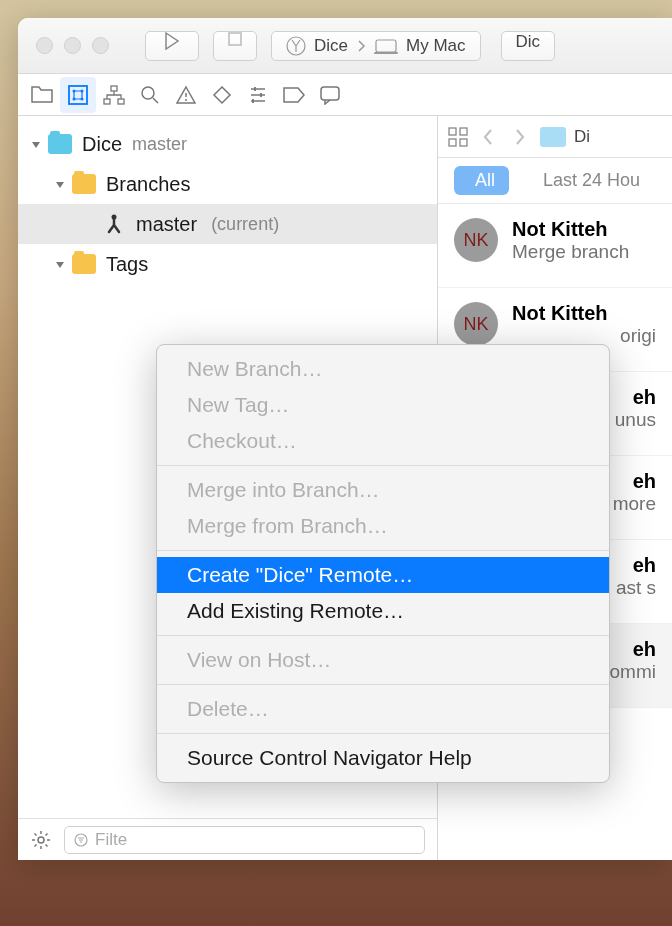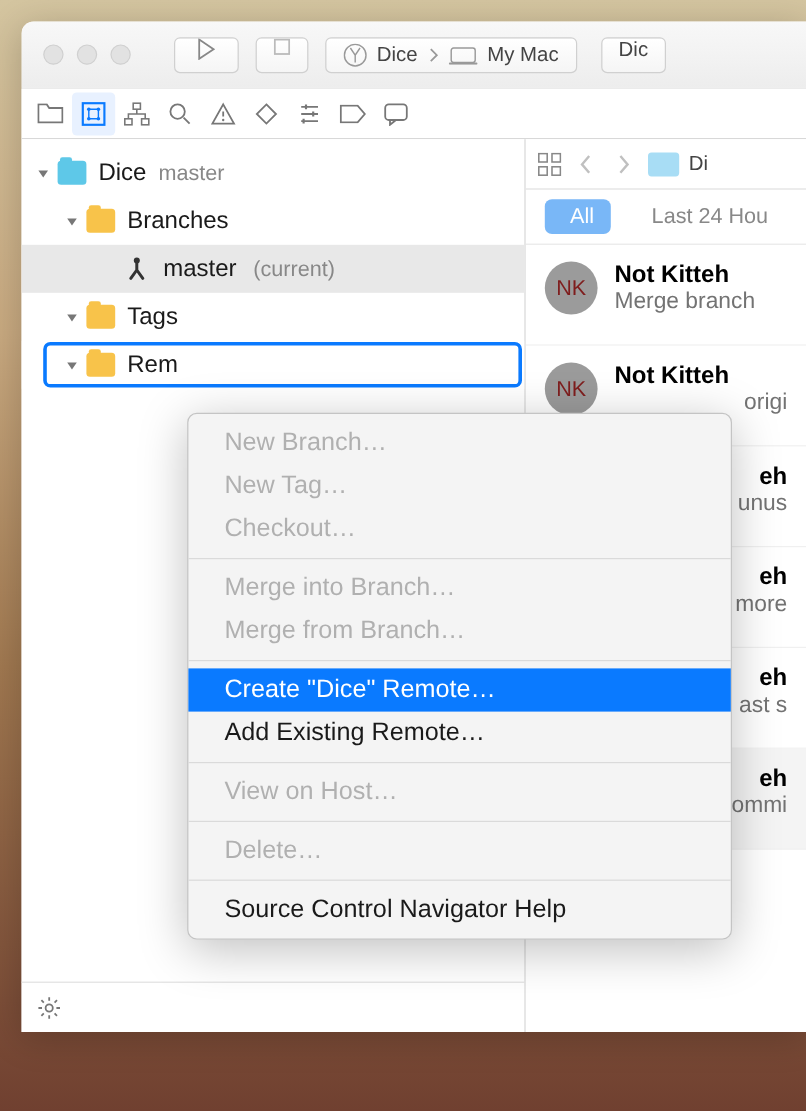--- a/index.html
+++ b/index.html
@@ -516,36 +516,35 @@
 
 
         <div class="tree-row indent-1">
           <svg class="disclosure" width="12" height="12" viewBox="0 0 12 12">
               <path d="M2 4 L10 4 L6 10 Z" fill="#777"></path>
             </svg>
           <div class="folder-icon"></div>
           <span>Tags</span>
         </div>
 
-        <div class="tree-row indent-1 focused-row" style="position:relative">
-          <div class="focus-ring"></div>
-          <svg class="disclosure" width="12" height="12" viewBox="0 0 12 12">
-              <path d="M2 4 L10 4 L6 10 Z" fill="#777"></path>
-            </svg>
-          <div class="folder-icon"></div>
-          <span>Rem</span>
-        </div>
 
       </div>
 
       <div class="sidebar-footer">
         <svg width="22" height="22" viewBox="0 0 22 22">
             <circle cx="11" cy="11" r="3" fill="none" stroke="#777" stroke-width="1.5"></circle>
             <path d="M11 2 L11 5 M11 17 L11 20 M2 11 L5 11 M17 11 L20 11 M4.5 4.5 L6.5 6.5 M15.5 15.5 L17.5 17.5 M4.5 17.5 L6.5 15.5 M15.5 6.5 L17.5 4.5" stroke="#777" stroke-width="1.5"></path>
           </svg>
+        <div class="filter-field">
+          <svg width="16" height="16" viewBox="0 0 16 16">
+              <circle cx="8" cy="8" r="6" fill="none" stroke="#aaa" stroke-width="1.2"></circle>
+              <path d="M5 6 L11 6 M6 8 L10 8 M7 10 L9 10" stroke="#aaa" stroke-width="1"></path>
+            </svg>
+          <span>Filte</span>
+        </div>
       </div>
     </div>
 
     <div class="commit-panel">
 
       <div class="commit-header">
         <svg width="20" height="20" viewBox="0 0 20 20">
             <rect x="1" y="1" width="7" height="7" fill="none" stroke="#888" stroke-width="1.3"></rect>
             <rect x="12" y="1" width="7" height="7" fill="none" stroke="#888" stroke-width="1.3"></rect>
             <rect x="1" y="12" width="7" height="7" fill="none" stroke="#888" stroke-width="1.3"></rect>

